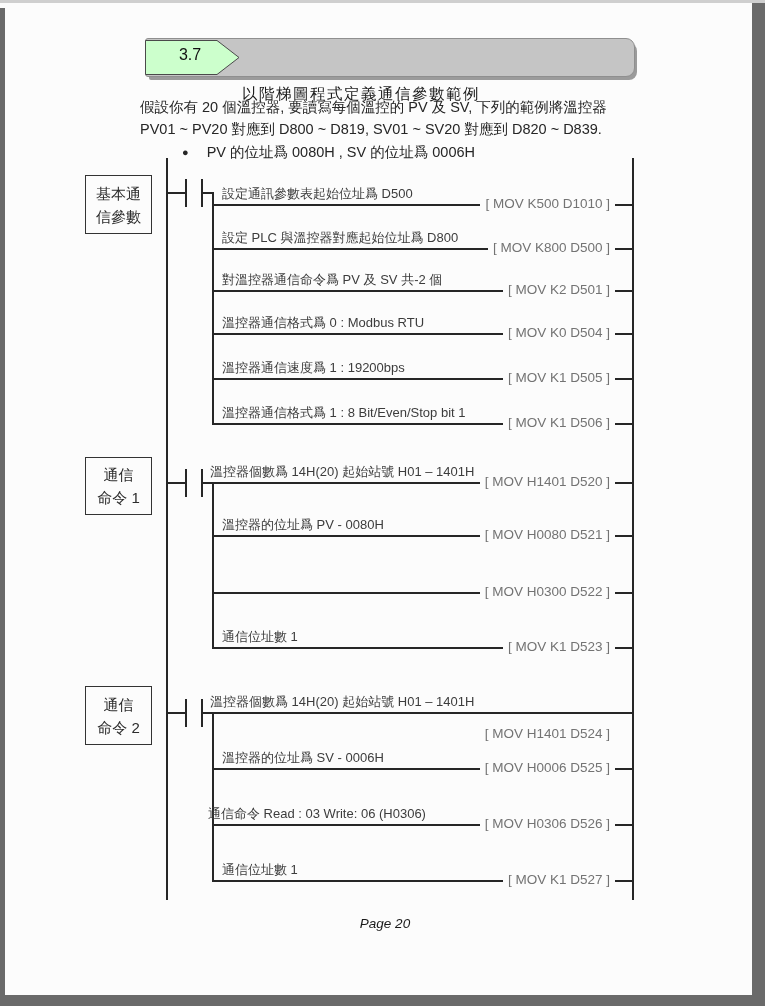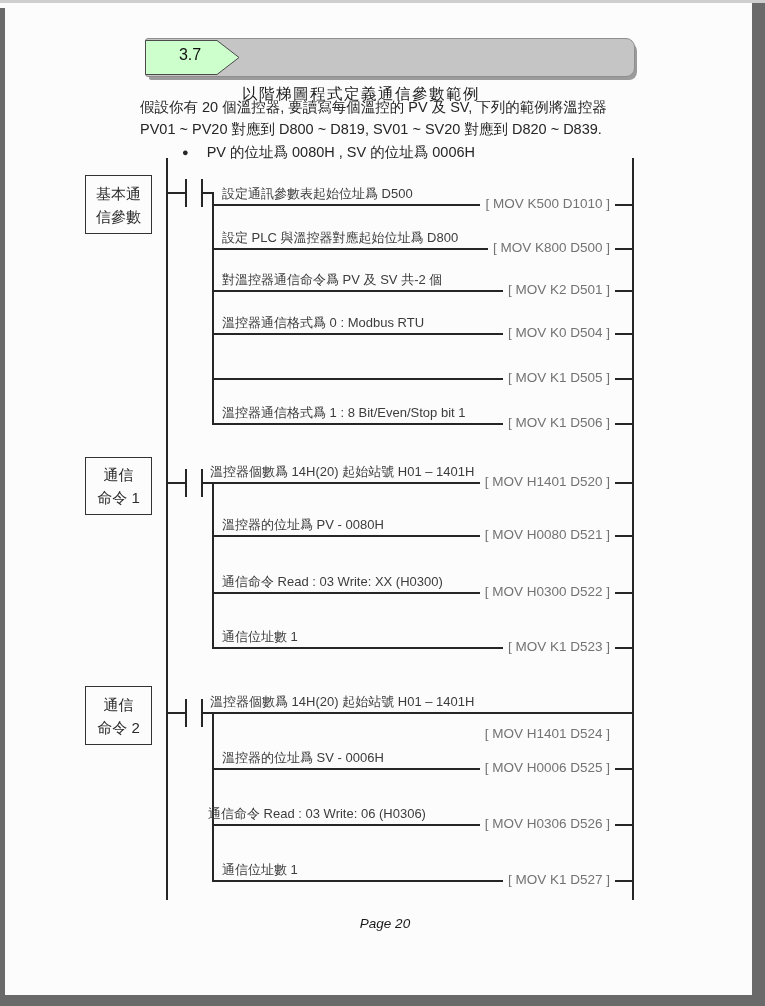--- a/index.html
+++ b/index.html
@@ -104,41 +104,41 @@
       <div class="hline" style="left: 212px; top: 248px; width: 422px; height: 1.5px;"></div>
       <div class="row-label" style="left: 222px; top: 229px;">設定 PLC 與溫控器對應起始位址爲 D800</div>
       <div class="mov" style="top: 239px;">[ MOV K800 D500 ]</div>
       <div class="hline" style="left: 212px; top: 290px; width: 422px; height: 1.5px;"></div>
       <div class="row-label" style="left: 222px; top: 271px;">對溫控器通信命令爲 PV 及 SV 共-2 個</div>
       <div class="mov" style="top: 281px;">[ MOV K2 D501 ]</div>
       <div class="hline" style="left: 212px; top: 333px; width: 422px; height: 1.5px;"></div>
       <div class="row-label" style="left: 222px; top: 314px;">溫控器通信格式爲  0 : Modbus RTU</div>
       <div class="mov" style="top: 324px;">[ MOV K0 D504 ]</div>
       <div class="hline" style="left: 212px; top: 378px; width: 422px; height: 1.5px;"></div>
+      <div class="row-label" style="left: 222px; top: 359px;">溫控器通信速度爲  1 : 19200bps</div>
       <div class="mov" style="top: 369px;">[ MOV K1 D505 ]</div>
       <div class="hline" style="left: 212px; top: 423px; width: 422px; height: 1.5px;"></div>
       <div class="row-label" style="left: 222px; top: 404px;">溫控器通信格式爲  1 : 8 Bit/Even/Stop bit 1</div>
       <div class="mov" style="top: 414px;">[ MOV K1 D506 ]</div>
       <div class="rung-box" style="top: 457px; height: 56px;">
         <div>通信</div>
         <div>命令 1</div>
       </div>
       <div class="hline" style="left: 166px; top: 482px; width: 19px; height: 1.5px;"></div>
       <div class="hline" style="left: 203px; top: 482px; width: 10px; height: 1.5px;"></div>
       <div class="vline" style="left: 185px; top: 469px; width: 2px; height: 28px;"></div>
       <div class="vline" style="left: 201px; top: 469px; width: 2px; height: 28px;"></div>
       <div class="vline" style="left: 212px; top: 482px; width: 1.5px; height: 166.5px;"></div>
       <div class="hline" style="left: 212px; top: 482px; width: 422px; height: 1.5px;"></div>
       <div class="row-label" style="left: 210px; top: 463px;">溫控器個數爲 14H(20)  起始站號 H01 – 1401H</div>
       <div class="mov" style="top: 473px;">[ MOV H1401 D520 ]</div>
       <div class="hline" style="left: 212px; top: 535px; width: 422px; height: 1.5px;"></div>
       <div class="row-label" style="left: 222px; top: 516px;">溫控器的位址爲 PV - 0080H</div>
       <div class="mov" style="top: 526px;">[ MOV H0080 D521 ]</div>
       <div class="hline" style="left: 212px; top: 592px; width: 422px; height: 1.5px;"></div>
-      <div class="row-label" style="left: 222px; top: 573px;">通信命令  Read : 03    Write: XX (H0300)</div>
       <div class="mov" style="top: 583px;">[ MOV H0300 D522 ]</div>
       <div class="hline" style="left: 212px; top: 647px; width: 422px; height: 1.5px;"></div>
       <div class="row-label" style="left: 222px; top: 628px;">通信位址數  1</div>
       <div class="mov" style="top: 638px;">[ MOV K1 D523 ]</div>
       <div class="rung-box" style="top: 686px; height: 57px;">
         <div>通信</div>
         <div>命令 2</div>
       </div>
       <div class="hline" style="left: 166px; top: 712px; width: 19px; height: 1.5px;"></div>
       <div class="hline" style="left: 203px; top: 712px; width: 10px; height: 1.5px;"></div>

